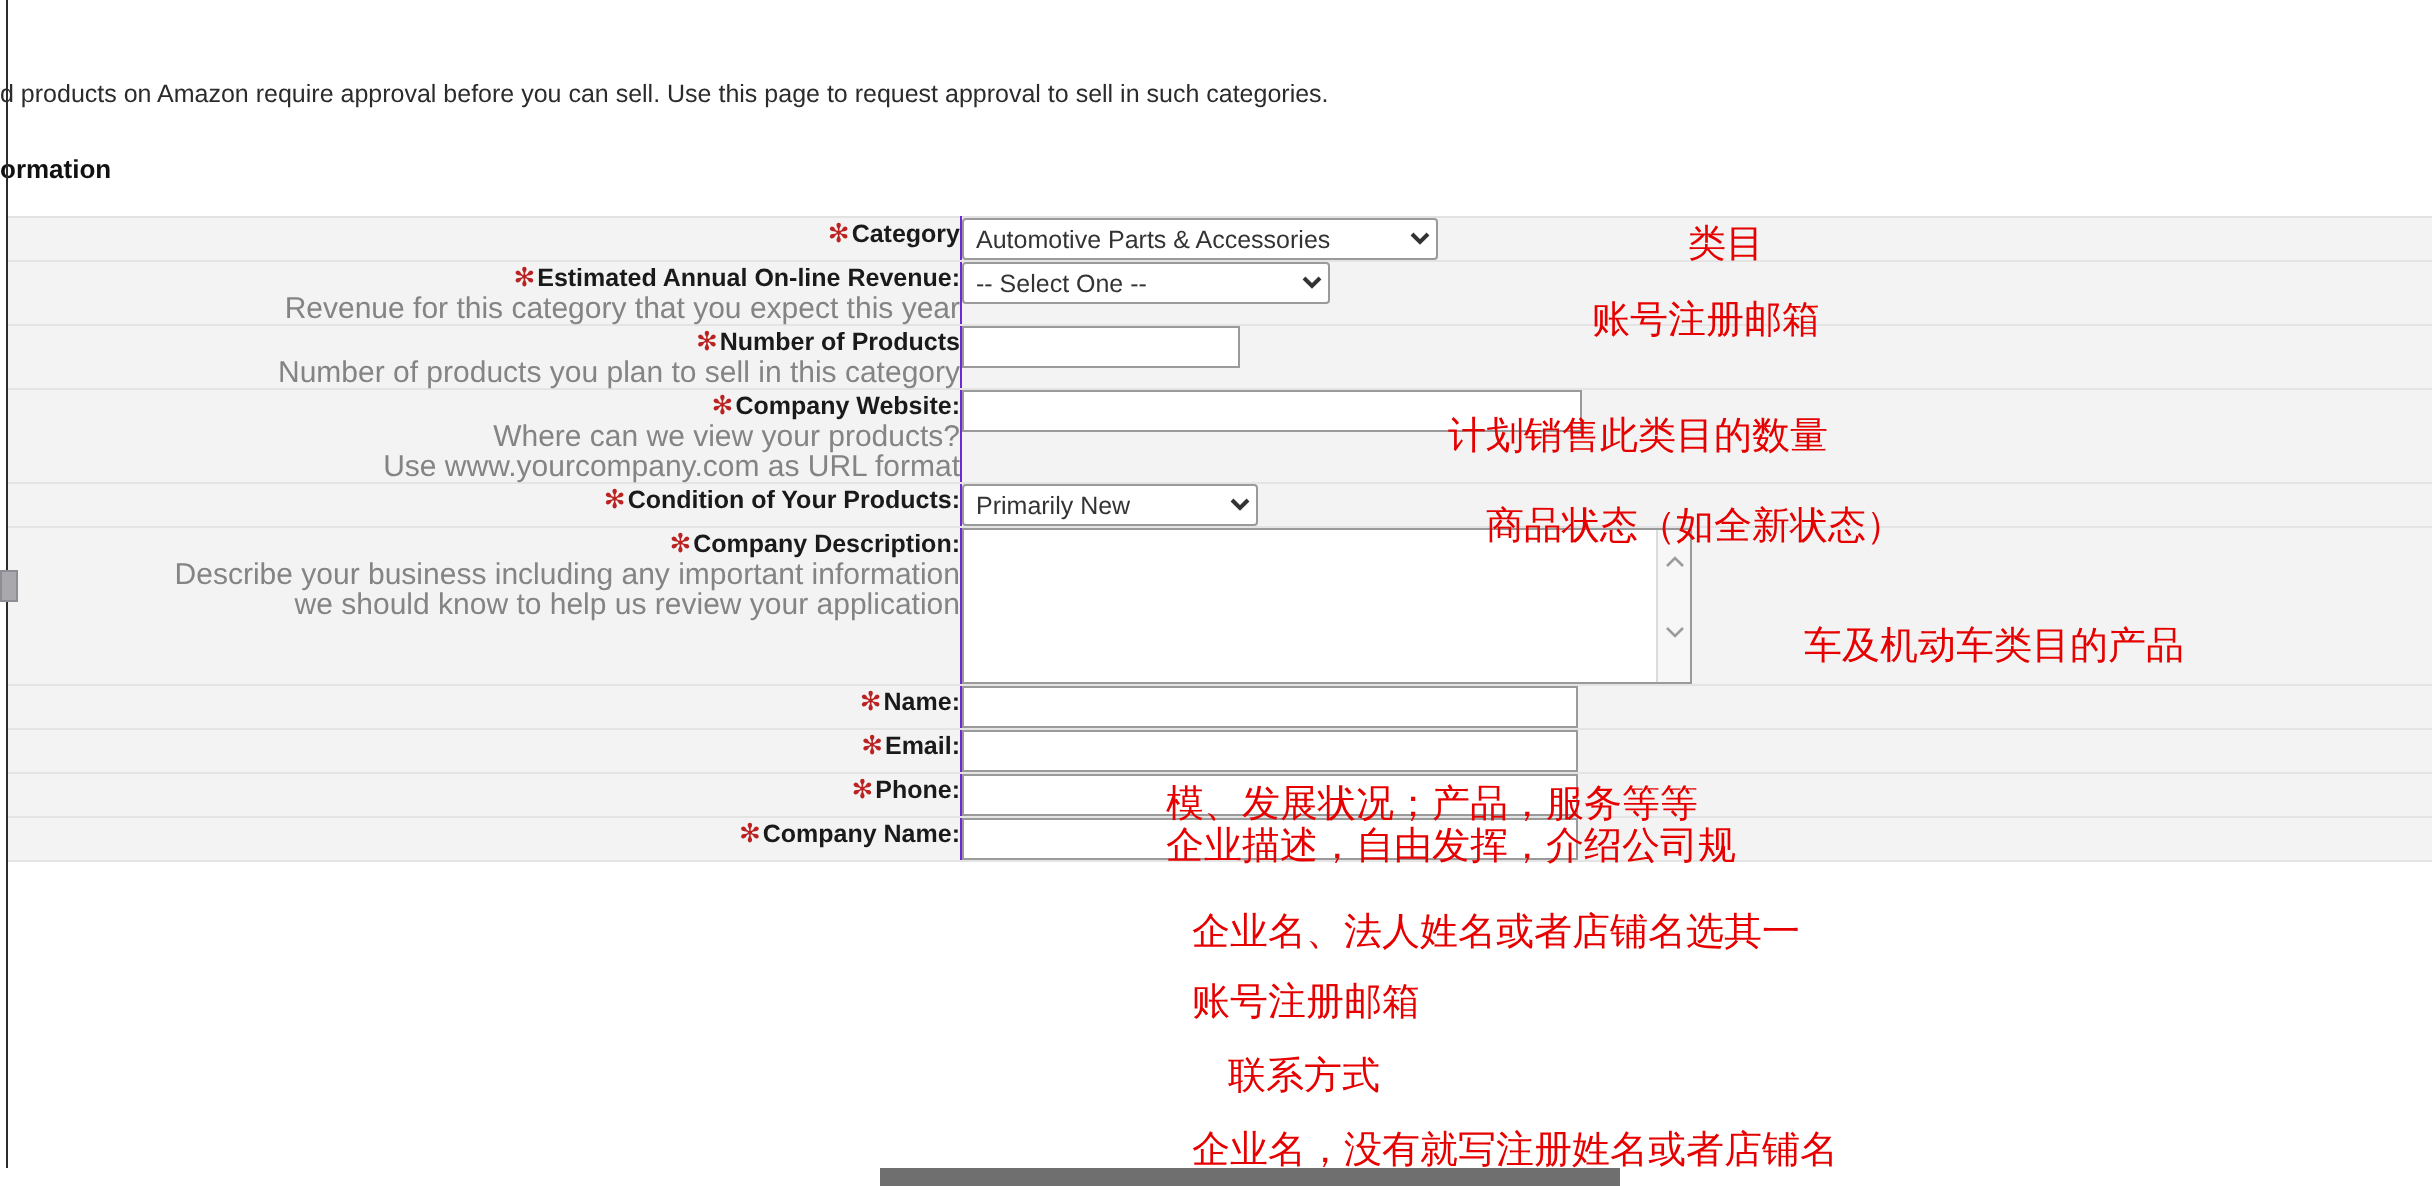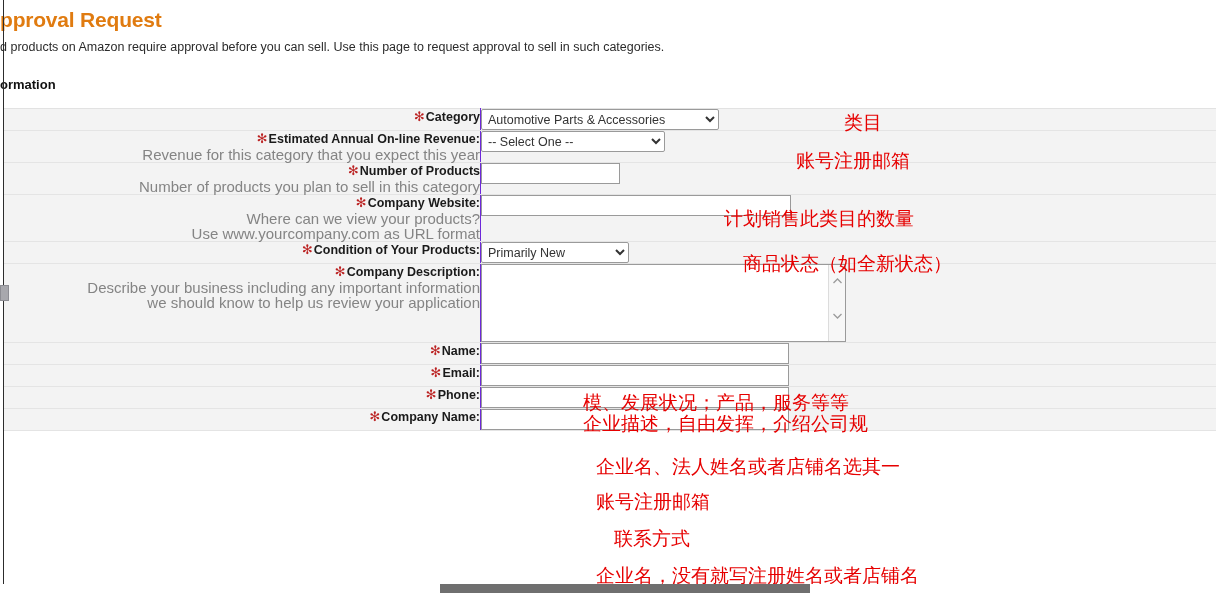--- a/index.html
+++ b/index.html
@@ -208,21 +208,20 @@
     left: 440px; top: 0;
     width: 370px; height: 9px;
     background: #6f6f6f;
   }
 </style>
 </head>
 <body>
 
 <div id="page">
 
-  <div id="page-title">pproval Request</div>
   <div id="page-intro">d products on Amazon require approval before you can sell. Use this page to request approval to sell in such categories.</div>
   <div id="section-heading">ormation</div>
 
   <table id="form-table">
     <tbody>
 
       <tr>
         <td class="label-cell">
           <div class="lbl"><span class="req">✻</span><span>Category</span></div>
         </td>
@@ -337,20 +336,21 @@
         </td>
       </tr>
 
     </tbody>
   </table>
 
   <div class="anno" style="left:920px; top:110px;">类目</div>
   <div class="anno" style="left:872px; top:148px;">账号注册邮箱</div>
   <div class="anno" style="left:800px; top:206px;">计划销售此类目的数量</div>
   <div class="anno" style="left:819px; top:251px;">商品状态（如全新状态）</div>
+  <div class="anno" style="left:978px; top:311px;">车及机动车类目的产品</div>
 
   <div class="anno-overlay" style="left:659px; top:368px;margin-top:44px;">企业描述，自由发挥，介绍公司规</div>
   <div class="anno-overlay" style="left:659px; top:391px;">模、发展状况；产品，服务等等</div>
 
   <div class="anno-overlay" style="left:672px; top:455px;">企业名、法人姓名或者店铺名选其一</div>
   <div class="anno-overlay" style="left:672px; top:490px;">账号注册邮箱</div>
   <div class="anno-overlay" style="left:690px; top:527px;">联系方式</div>
   <div class="anno-overlay" style="left:672px; top:564px;">企业名，没有就写注册姓名或者店铺名</div>
 
 </div>

